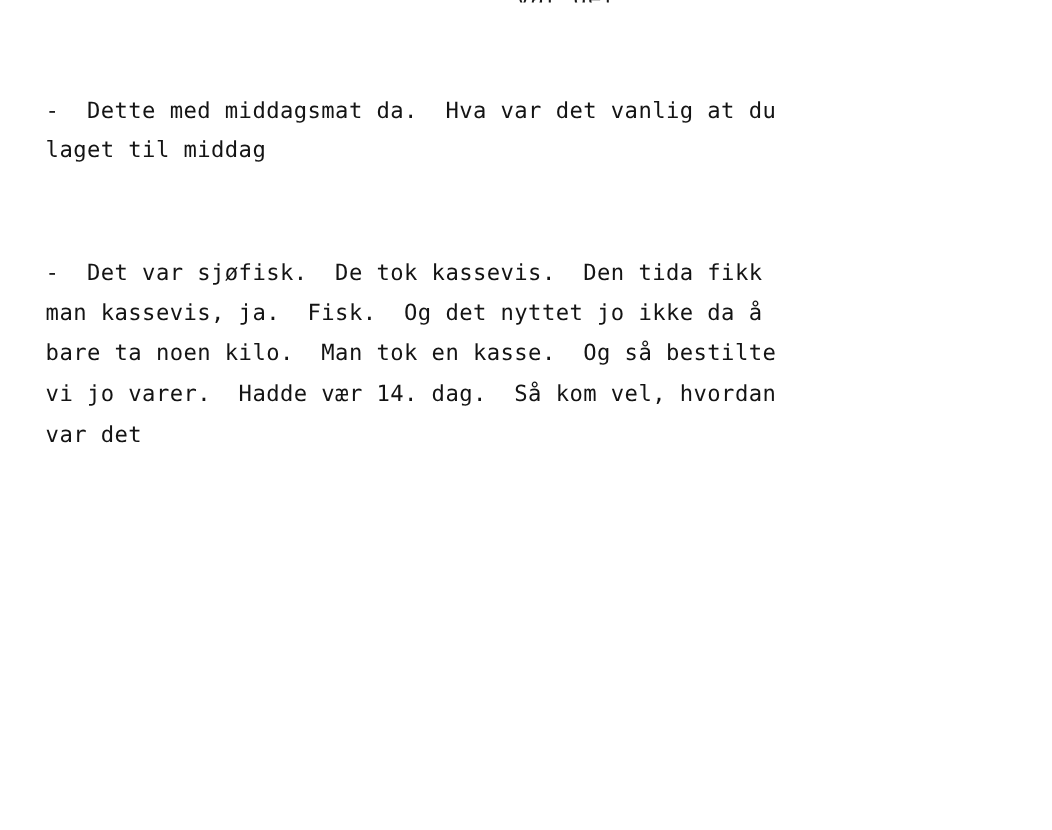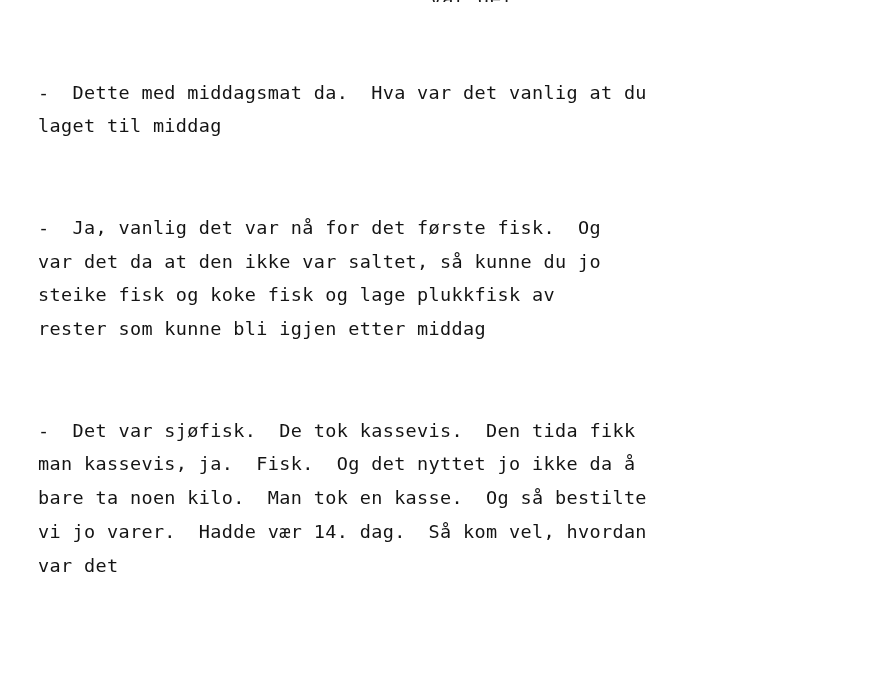--- a/index.html
+++ b/index.html
@@ -67,24 +67,20 @@
 
 <div class="page">
 
   <div class="clipped-top">
     <span class="ct-inner">var det</span>
   </div>
 
   <div class="body-text">
     <p class="para">-  Dette med middagsmat da.  Hva var det vanlig at du
 laget til middag</p>
-    <p class="para">-  Ja, vanlig det var nå for det første fisk.  Og
-var det da at den ikke var saltet, så kunne du jo
-steike fisk og koke fisk og lage plukkfisk av
-rester som kunne bli igjen etter middag</p>
     <p class="para">-  Det var sjøfisk.  De tok kassevis.  Den tida fikk
 man kassevis, ja.  Fisk.  Og det nyttet jo ikke da å
 bare ta noen kilo.  Man tok en kasse.  Og så bestilte
 vi jo varer.  Hadde vær 14. dag.  Så kom vel, hvordan
 var det</p>
     
     
   </div>
 
 </div>

